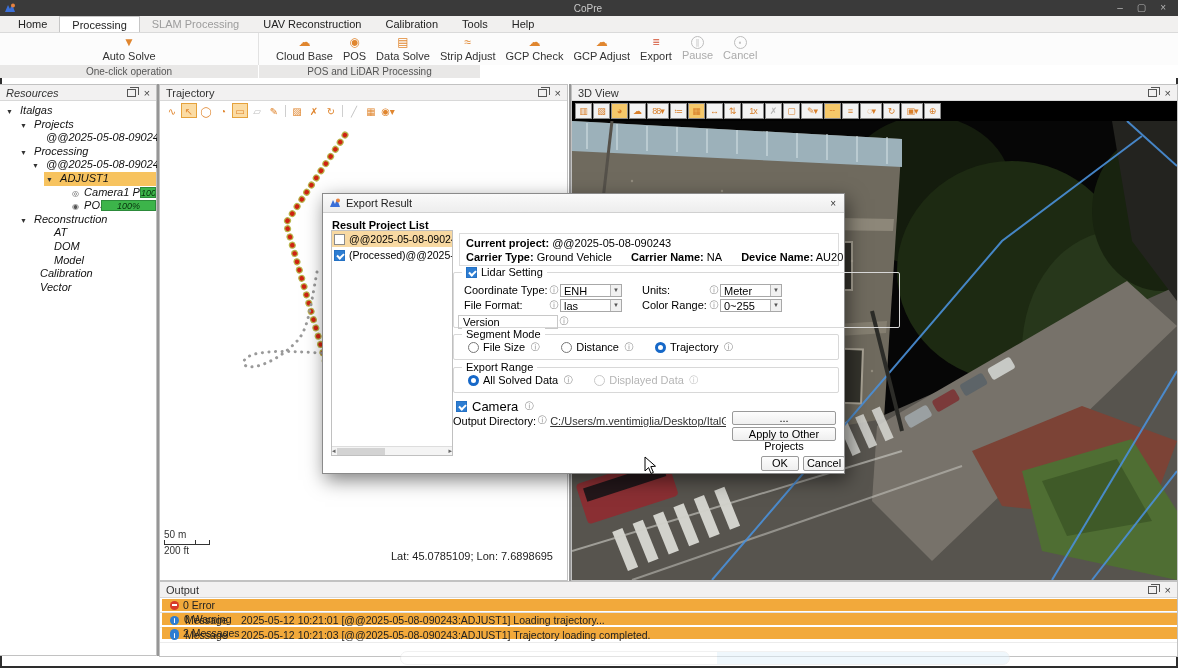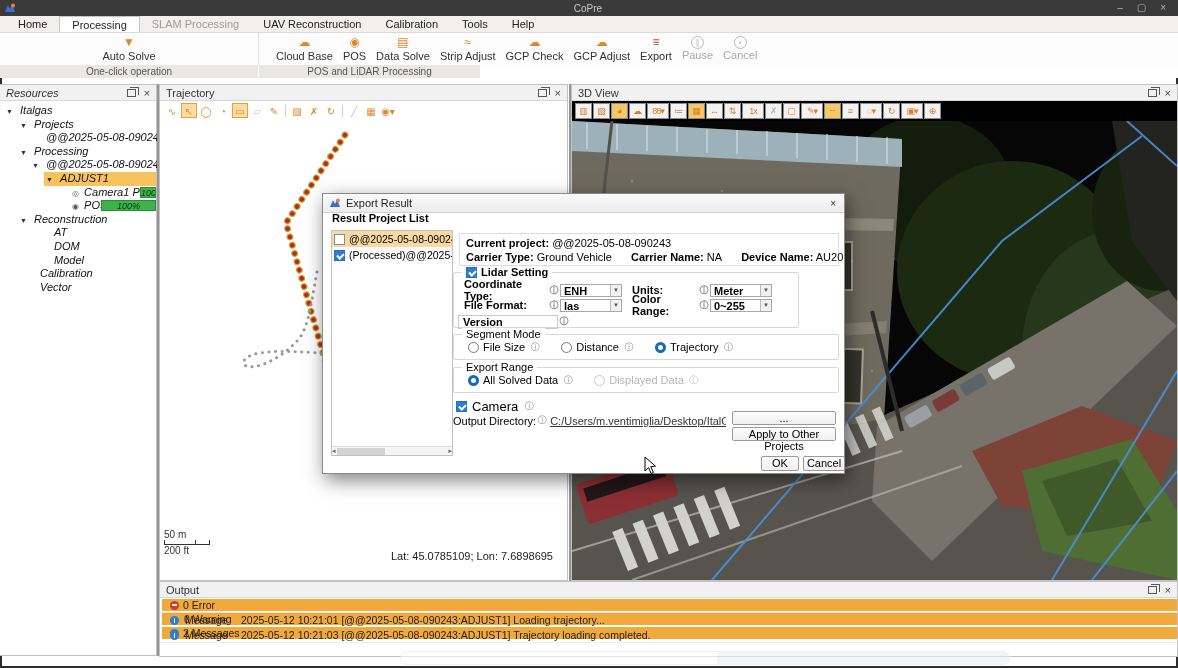--- a/index.html
+++ b/index.html
@@ -98,21 +98,21 @@
   .mtype{width:56px;}
   .mtext{white-space:nowrap;}
   
   #dialog{position:absolute;left:322px;top:193px;width:523px;height:281px;background:#fff;
           border:1px solid #8a8a8a;box-shadow:3px 6px 18px rgba(0,0,0,.5);z-index:10;}
   #dtitle{height:19px;background:linear-gradient(#fafafa,#ededed);border-bottom:1px solid #d0d0d0;
           display:flex;align-items:center;font-size:11px;color:#222;padding:0 6px;gap:5px;}
   #dtitle .sp{flex:1;}
   #dclose{font-size:10px;color:#333;padding-right:2px;}
   .dbl{font-weight:bold;font-size:11px;}
-  #plist-label{position:absolute;left:9px;top:18px;}
+  #plist-label{position:absolute;left:9px;top:25px;}
   #plist{position:absolute;left:8px;top:36px;width:122px;height:226px;border:1px solid #c0c0c0;
          overflow:hidden;font-size:10.5px;}
   .prow{display:flex;align-items:center;height:16px;gap:4px;padding-left:2px;white-space:nowrap;}
   .prow.hl{background:#f8d9a2;}
   .cb{flex:none;width:11px;height:11px;border:1px solid #8b8b8b;background:#fff;position:relative;}
   .cb.checked{background:#2d7dd2;border-color:#2471c4;}
   .cb.checked:after{content:"";position:absolute;left:2px;top:2px;width:5px;height:3px;
         border-left:2px solid #fff;border-bottom:2px solid #fff;transform:rotate(-45deg);}
   #plist .hscroll{position:absolute;left:0;bottom:0;width:100%;height:9px;background:#f4f4f4;
         border-top:1px solid #ddd;display:flex;align-items:center;font-size:7px;color:#666;}
@@ -121,24 +121,24 @@
   #dinfo{position:absolute;left:136px;top:39px;width:380px;height:33px;border:1px solid #dcdcdc;
          font-size:11px;padding:2px 6px;}
   #dinfo .row{height:14px;line-height:14px;white-space:nowrap;}
   #dinfo .gap{display:inline-block;width:16px;}
   .gbox{position:absolute;border:1px solid #d8d8d8;border-radius:2px;font-size:11px;}
   .gtitle{position:absolute;top:-7px;left:8px;background:#fff;padding:0 4px;display:flex;
           align-items:center;gap:4px;font-size:11px;}
   .info{display:inline-block;color:#888;font-size:9px;width:12px;text-align:center;}
   .info:before{content:"ⓘ";}
   .info.dim{color:#c0c0c0;}
-  #lidarbox{left:130px;top:78px;width:346px;height:56px;font-weight:bold;}
+  #lidarbox{left:130px;top:78px;width:447px;height:56px;}
   .lrow{display:flex;align-items:center;height:14px;margin:0 6px 1px 10px;}
   .lrow:first-of-type{margin-top:10px;}
-  .lab1{width:84px;}.lab2{width:66px;margin-left:10px;}
+  .lab1{width:84px;}.lab2{width:66px;margin-left:20px;}
   .sel{display:flex;width:62px;height:13px;border:1px solid #a8a8a8;background:#fff;}
   .sel .v{flex:1;padding:0 3px;line-height:12px;overflow:hidden;}
   .sel .c{width:11px;border-left:1px solid #b8b8b8;background:#f1f1f1;font-size:6px;
           line-height:11px;text-align:center;color:#555;}
   #vrow{display:flex;align-items:center;height:15px;margin:2px 6px 0 4px;}
   #vlab{width:100px;height:14px;border:1px solid #c8c8c8;padding:0 4px;line-height:13px;}
   #vsel{flex:1;height:14px;border:1px solid #c8c8c8;border-left:2px solid #f0a030;display:flex;}
   #vsel .v{flex:1;padding:0 4px;line-height:13px;}
   #vsel .c{width:11px;font-size:6px;line-height:12px;text-align:center;color:#999;}
   #segbox{left:130px;top:140px;width:386px;height:26px;}

